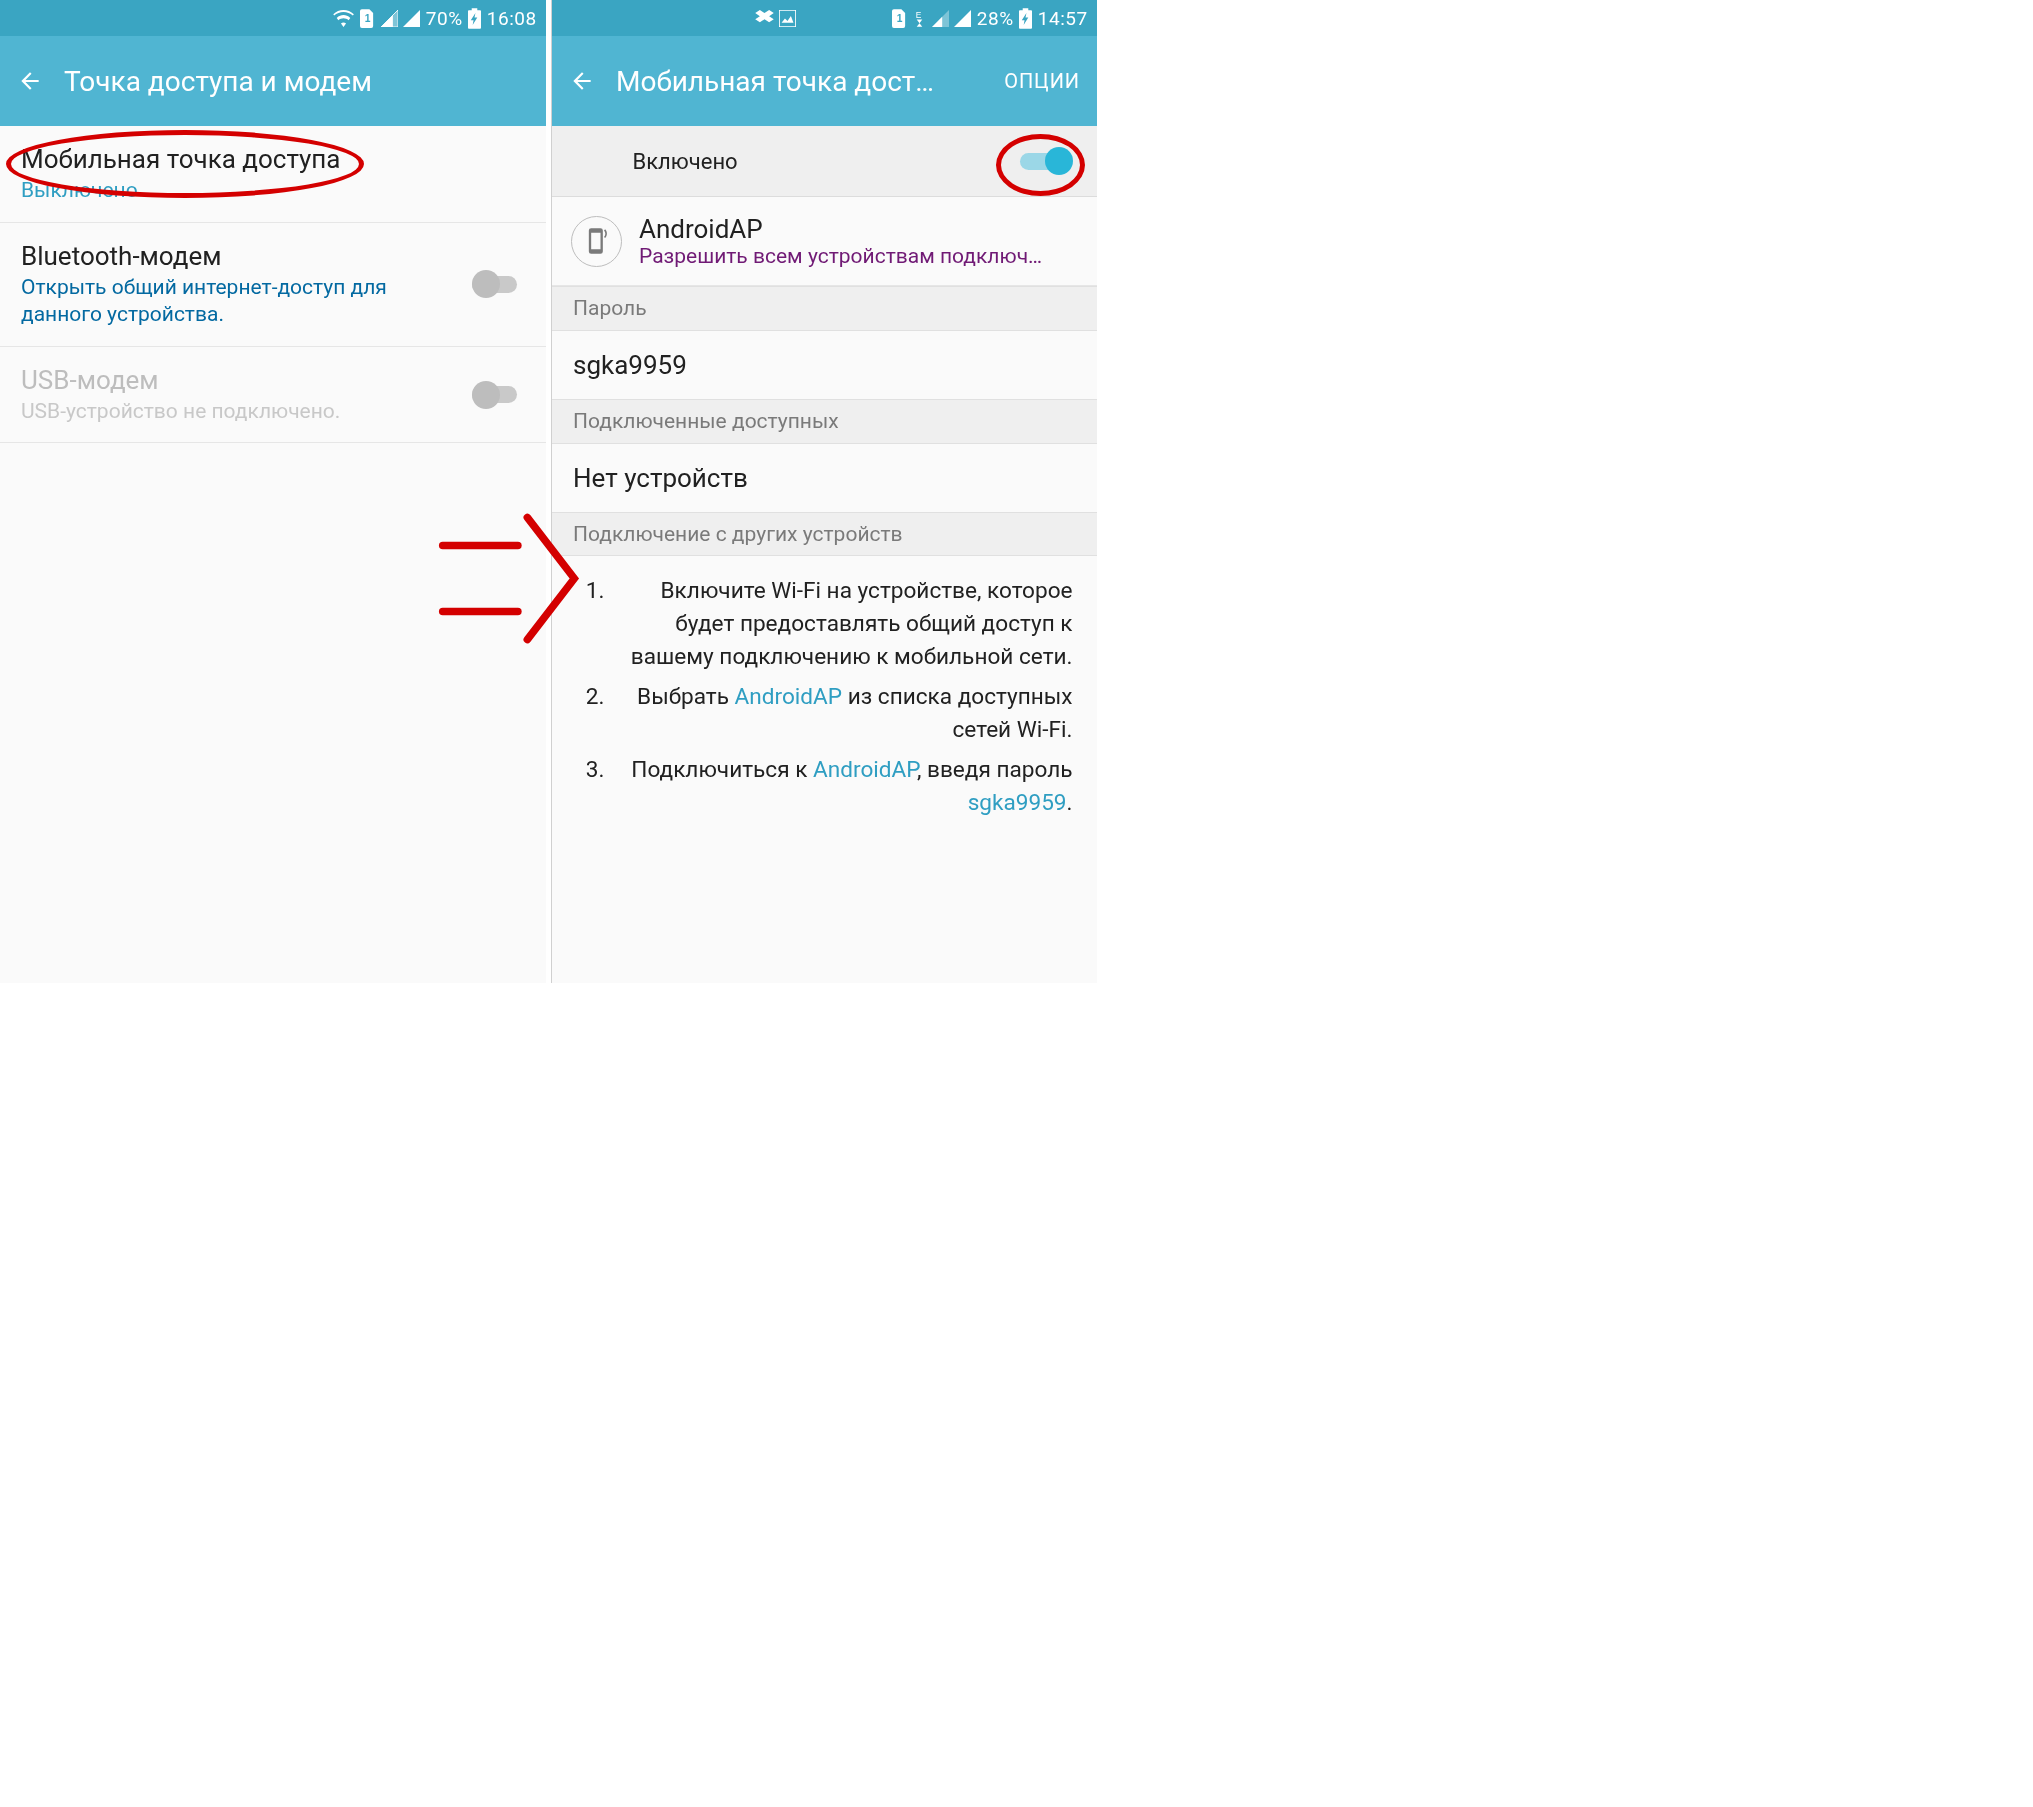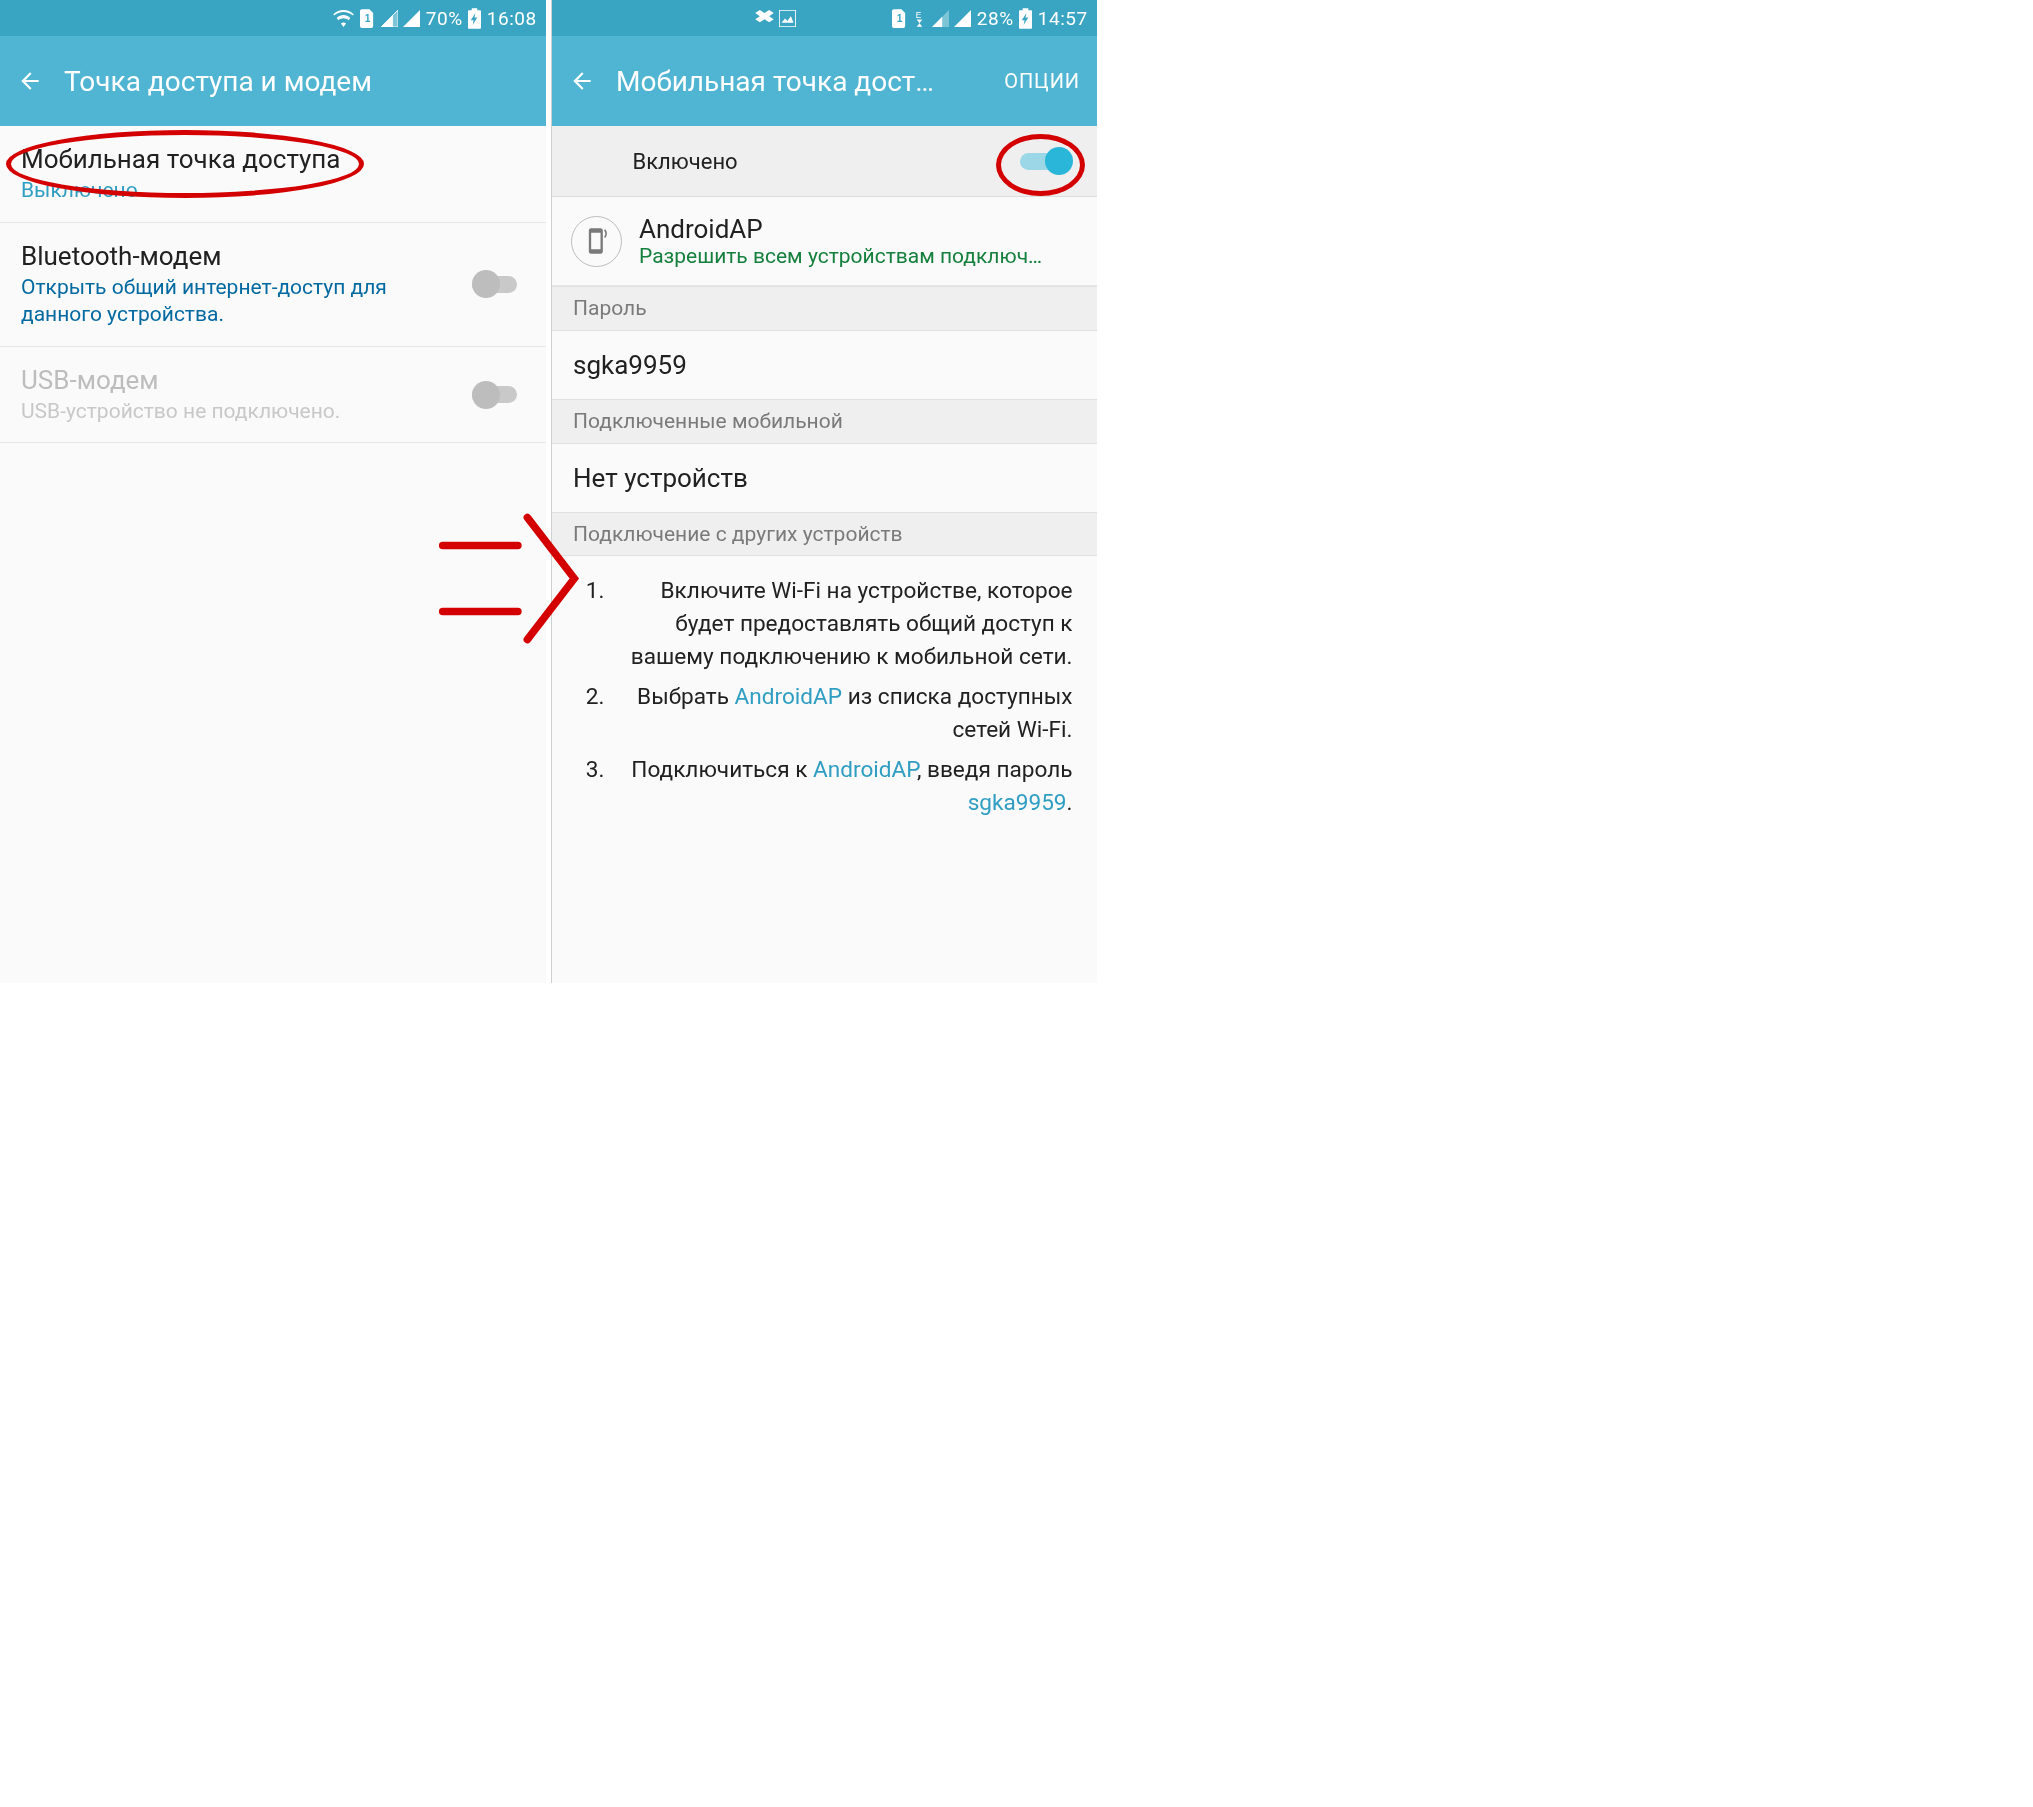--- a/index.html
+++ b/index.html
@@ -102,21 +102,21 @@
   .switch.on  .track { background:#9bd7e7; }
   .switch.on  .thumb { right:0; left:auto; background:#29b6d8; }
 
   
   .net-row { display:flex; align-items:center; padding: 17px 19px; border-bottom:0.9px solid #e6e6e6; gap:17px; }
   .net-row .icon-wrap {
     width:51px; height:51px; border:1.9px solid #bdbdbd; border-radius:50%;
     display:flex; align-items:center; justify-content:center;
   }
   .net-row .texts .primary { font-size:26px; color:#212121; }
-  .net-row .texts .secondary { font-size:21px; color:#15803d; white-space:nowrap; overflow:hidden; text-overflow:ellipsis; max-width:405px; }
+  .net-row .texts .secondary { font-size:21px; color:#701a75; white-space:nowrap; overflow:hidden; text-overflow:ellipsis; max-width:405px; }
 
   .plain-row { padding: 19px 21px; font-size:26px; color:#212121; background:#fafafa; }
 
   
   .instructions { padding: 19px 24.5px 19px 28px; font-size:22.6px; color:#212121; line-height:1.45;text-align:right; }
   .instructions ol { padding-left: 30px; }
   .instructions li { margin-bottom: 7.5px; }
   .instructions .hl { color:#2f9ec2; }
 
   
@@ -261,21 +261,21 @@
       </div>
       <div class="texts">
         <div class="primary">AndroidAP</div>
         <div class="secondary">Разрешить всем устройствам подключ…</div>
       </div>
     </div>
 
     <div class="section">Пароль</div>
     <div class="plain-row">sgka9959</div>
 
-    <div class="section">Подключенные мобильной</div>
+    <div class="section">Подключенные доступных</div>
     <div class="plain-row">Нет устройств</div>
 
     <div class="section">Подключение с других устройств</div>
 
     <div class="instructions">
       <ol>
         <li><span>Включите Wi-Fi на устройстве, которое будет предоставлять общий доступ к вашему подключению к мобильной сети.</span></li>
         <li><span>Выбрать </span><span class="hl">AndroidAP</span><span> из списка доступных сетей Wi-Fi.</span></li>
         <li><span>Подключиться к </span><span class="hl">AndroidAP</span><span>, введя пароль </span><span class="hl">sgka9959</span><span>.</span></li>
       </ol>

